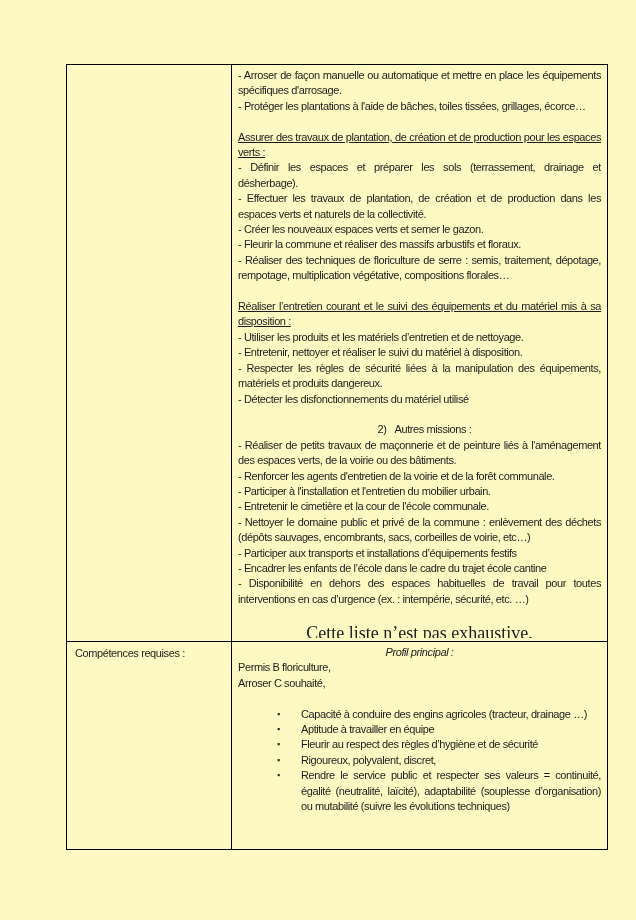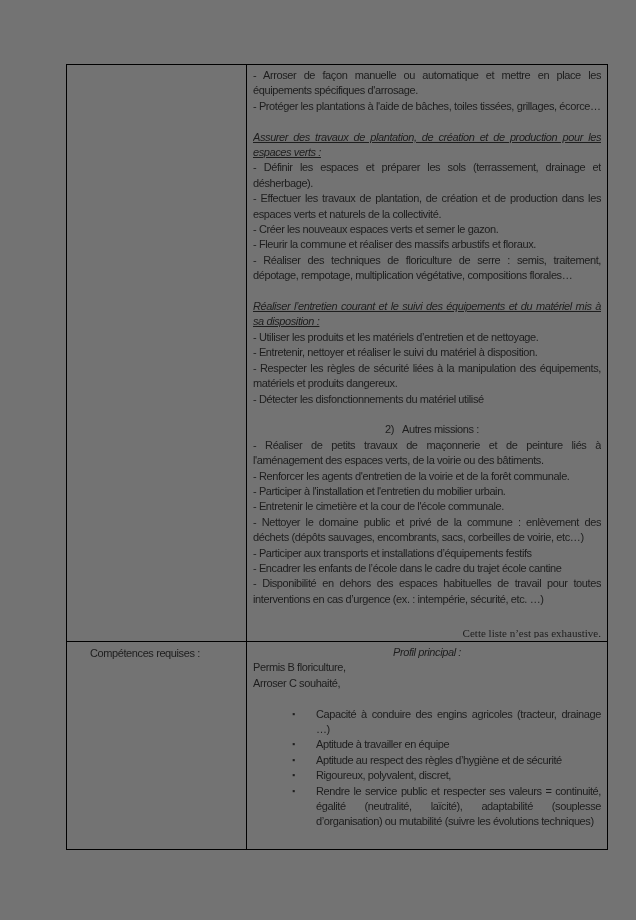--- a/index.html
+++ b/index.html
@@ -11,61 +11,61 @@
     width: 636px;
     height: 920px;
     font-family: "Liberation Sans", sans-serif;
     color: #1d1d1d;
     position: relative;
   }
   .page {
     position: relative;
     width: 636px;
     height: 920px;
-    background: #737373;
+    background: #fef9c3;
     overflow: hidden;
   }
   table.doc-table {
     position: absolute;
     left: 66px;
     top: 64px;
     width: 542px;
     border-collapse: collapse;
     table-layout: fixed;
   }
   td {
     border: 1.5px solid #000000;
     vertical-align: top;
     font-size: 11px;
     letter-spacing: -0.4px;
     line-height: 15.4px;
   }
   td.left-cell {
     width: 151px;
-    padding: 4px 5px 3px 23px;
+    padding: 4px 5px 3px 8px;
   }
   td.right-cell {
     padding: 3px 6px 3px 6px;
   }
   .cell-content { overflow: hidden; }
   tr.row1 .cell-content { height: 570px; }
   tr.row2 .cell-content { height: 201px; }
   .para { text-align: justify; }
   .para.left { text-align: left; }
   .para.italic { font-style: italic; text-align: center; }
   .para.indent { text-align: center; padding-left: 10px; }
-  .para.heading { font-style: italic; }
+  .para.heading { }
   .para.heading .u { text-decoration: underline; }
   .spacer { height: 15.4px; }
   .serif-line {
     font-family: "Liberation Serif", serif;
-    font-size: 11px;
+    font-size: 18px;
     letter-spacing: 0;
     line-height: 19px;
-    text-align: right;
+    text-align: center;
     margin-top: 1px;
   }
   .bullet-row {
     display: flex;
     padding-left: 39px;
   }
   .bullet-glyph {
     flex: none;
     width: 24px;
     font-size: 8.5px;
@@ -133,21 +133,21 @@
               <div class="bullet-row">
                 <span class="bullet-glyph">▪</span>
                 <span class="bullet-text">Capacité à conduire des engins agricoles (tracteur, drainage …)</span>
               </div>
               <div class="bullet-row">
                 <span class="bullet-glyph">▪</span>
                 <span class="bullet-text">Aptitude à travailler en équipe</span>
               </div>
               <div class="bullet-row">
                 <span class="bullet-glyph">▪</span>
-                <span class="bullet-text">Aptitude au respect des règles d’hygiène et de sécurité</span>
+                <span class="bullet-text">Fleurir au respect des règles d’hygiène et de sécurité</span>
               </div>
               <div class="bullet-row">
                 <span class="bullet-glyph">▪</span>
                 <span class="bullet-text">Rigoureux, polyvalent, discret,</span>
               </div>
               <div class="bullet-row">
                 <span class="bullet-glyph">▪</span>
                 <span class="bullet-text">Rendre le service public et respecter ses valeurs = continuité, égalité (neutralité, laïcité), adaptabilité (souplesse d’organisation) ou mutabilité (suivre les évolutions techniques)</span>
               </div>
             </div>

